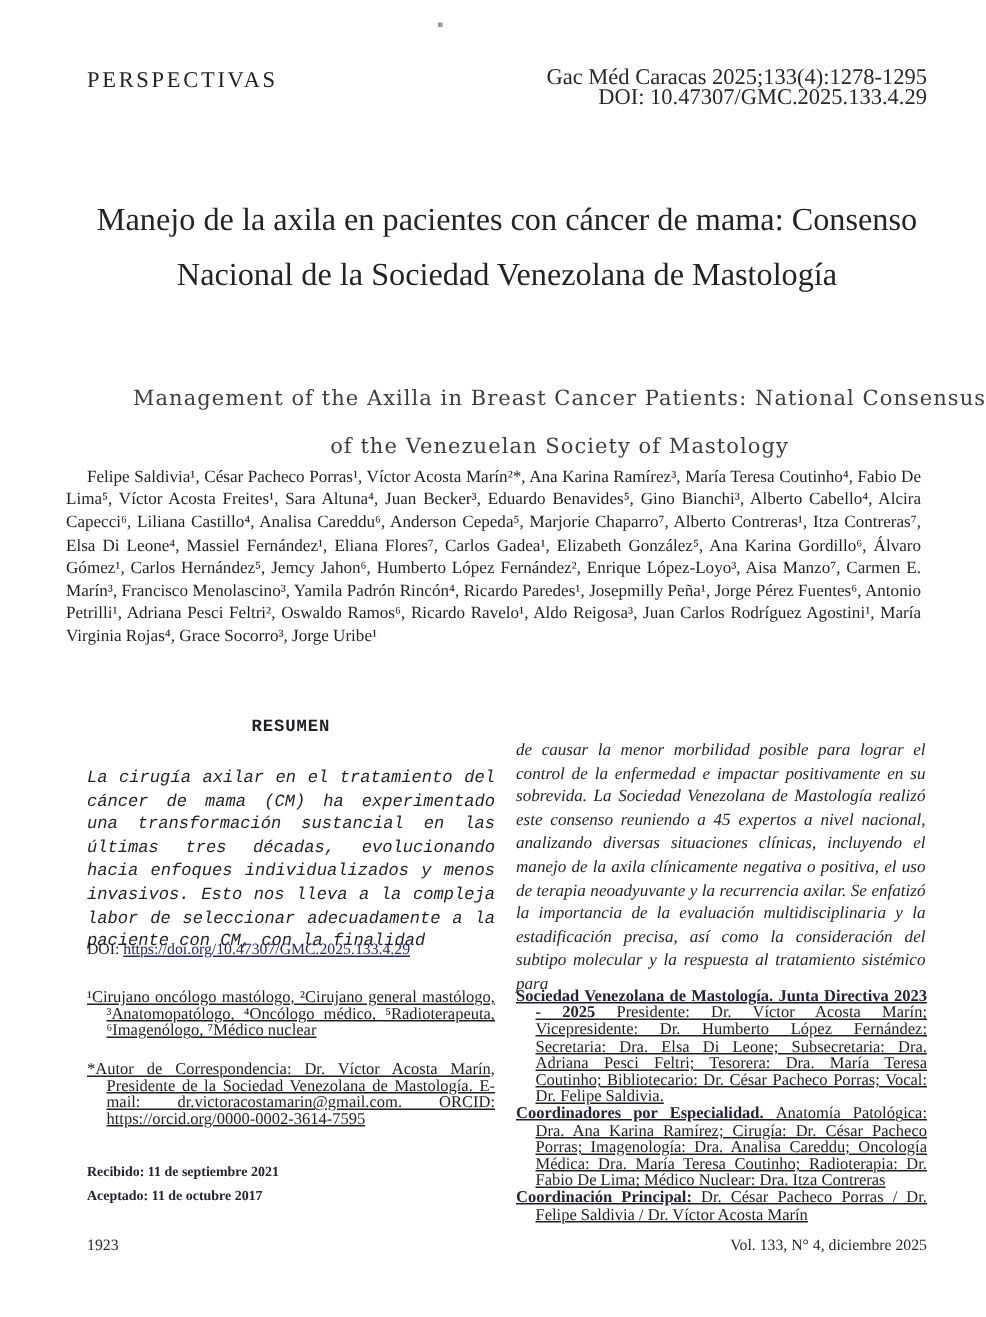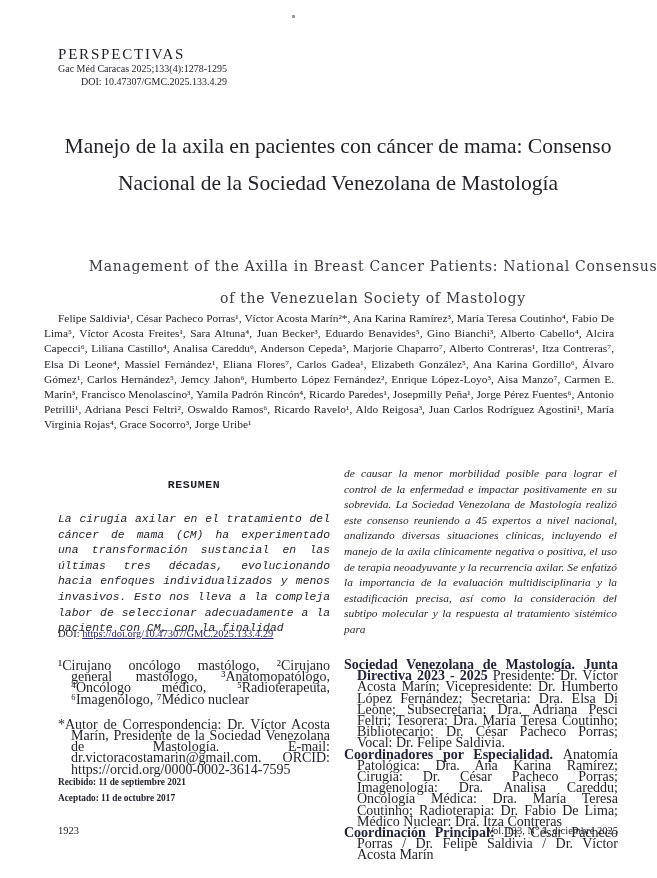--- a/index.html
+++ b/index.html
@@ -10,24 +10,24 @@
     font-family:"Liberation Serif", serif;
     color:#1f1f26;
     overflow:hidden;
   }
   .speck {
     position:absolute; left:292px; top:15px;
     width:3px; height:3px; background:#9a9aa0;
   }
   .header {
     position:absolute; top:46px; left:58px; width:560px;
-    display:flex; justify-content:space-between; align-items:flex-start;flex-direction:column;
+    display:flex; justify-content:space-between; align-items:flex-start;
   }
   .section-label { font-size:15px; letter-spacing:1.8px; }
-  .cite-block { text-align:right; font-size:10px; line-height:12.5px; color:#26262e; }
+  .cite-block { text-align:right; font-size:15px; line-height:12.5px; color:#26262e; }
   .title-es {
     position:absolute; top:128px; left:58px; width:560px;
     text-align:center; font-size:21.5px; line-height:37px; font-weight:400;
     color:#222228;
   }
   .title-en {
     position:absolute; top:250px; left:44px; width:570px;
     text-align:center; font-size:14px; line-height:32px;
     letter-spacing:0.7px; color:#3c3c44;
     font-family:"DejaVu Serif", serif; font-weight:400;margin-left:44px;
@@ -40,25 +40,25 @@
   .col-left { position:absolute; top:478px; left:58px; width:272px;font-family:Liberation Mono, monospace; }
   .resumen-heading {
     text-align:center; font-weight:bold; font-size:11.5px;
     letter-spacing:0.6px; margin:0 0 21px 0;
   }
   .abstract-text {
     font-style:italic; font-size:11.4px; line-height:15.6px;
     text-align:justify; margin:0;
   }
   .col-right {
-    position:absolute; top:466px; left:344px; width:273px;
+    position:absolute; top:493px; left:344px; width:273px;
   }
   .doi-line { position:absolute; top:628px; left:58px; font-size:10.5px; }
   .doi-link { color:#26266b; text-decoration:underline; cursor:pointer; }
-  .fn { font-size:14px; line-height:11.2px; text-align:justify; }
+  .fn { font-size:11px; line-height:11.2px; text-align:justify;text-decoration:underline; }
   .fn p { margin:0; padding-left:13px; text-indent:-13px; }
   .fn-left { position:absolute; top:660px; left:58px; width:272px; }
   .fn-left .affiliations { margin-bottom:14px; }
   .fn-right { position:absolute; top:659px; left:344px; width:274px; }
   .dates {
     position:absolute; top:775px; left:58px; width:272px;
     font-size:9.3px; line-height:15.5px; font-weight:bold; color:#23232e;
   }
   .fn-lead { font-weight:bold; color:#23233a; }
   .footer {

